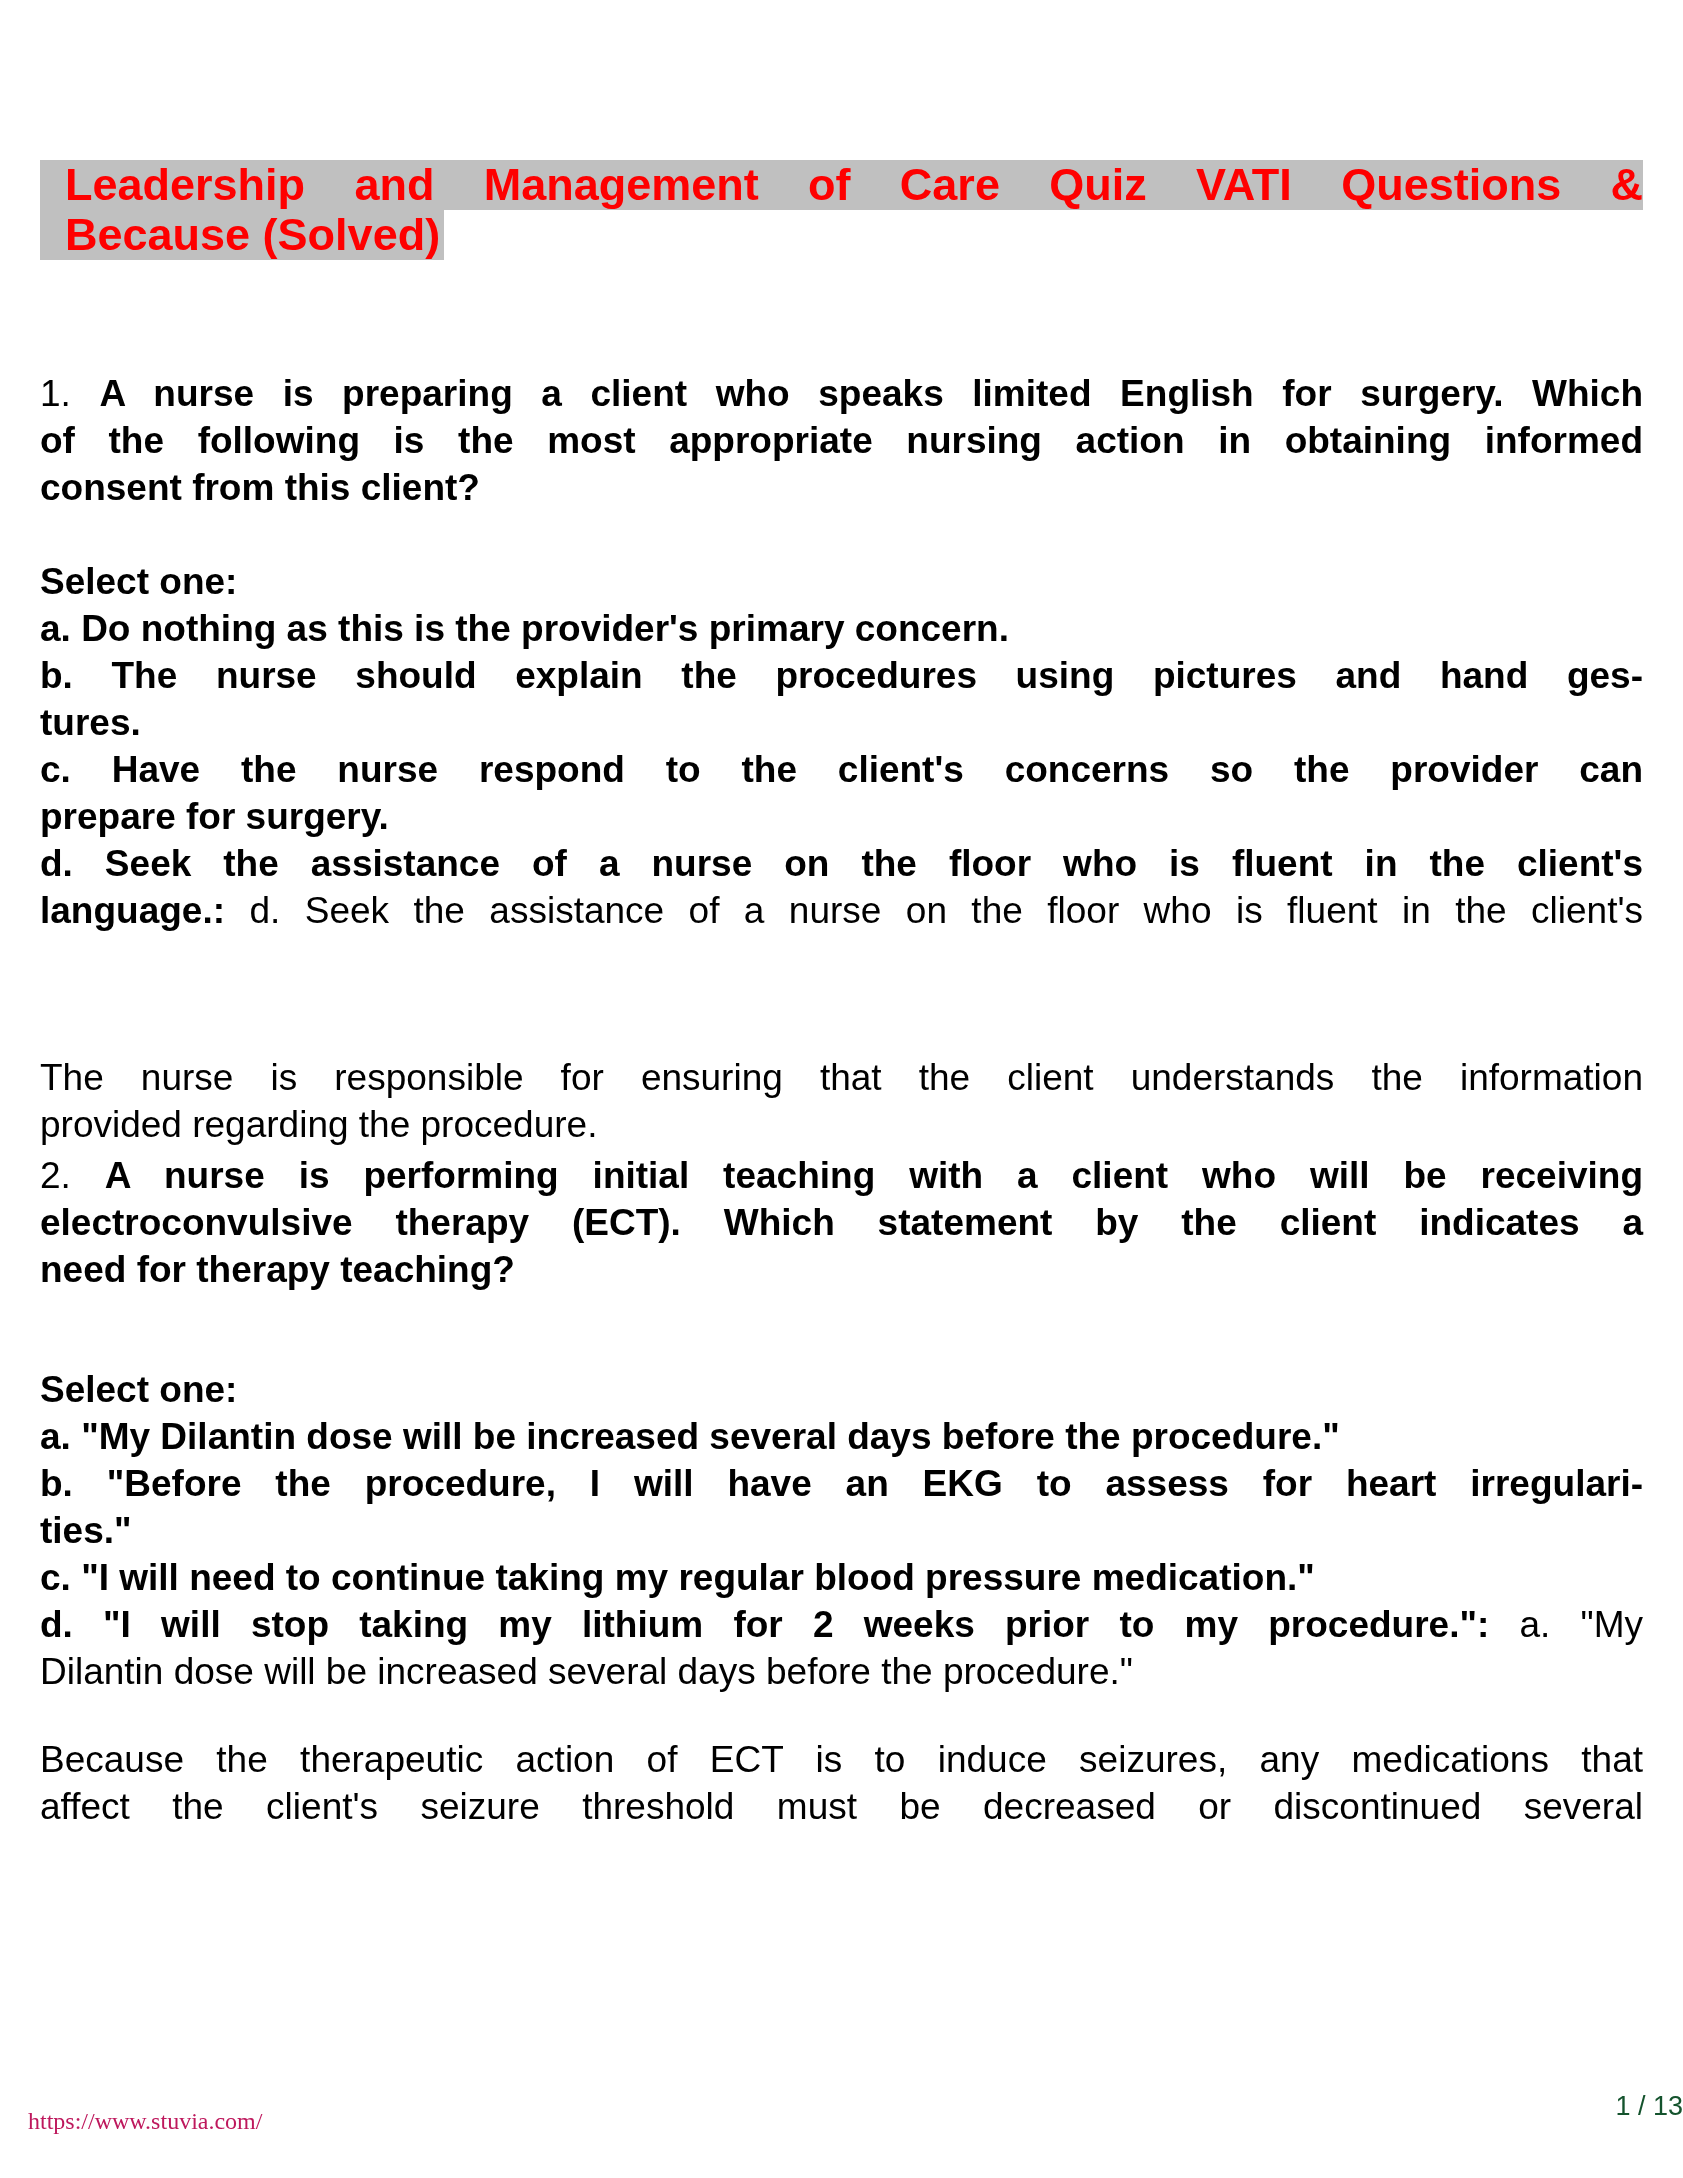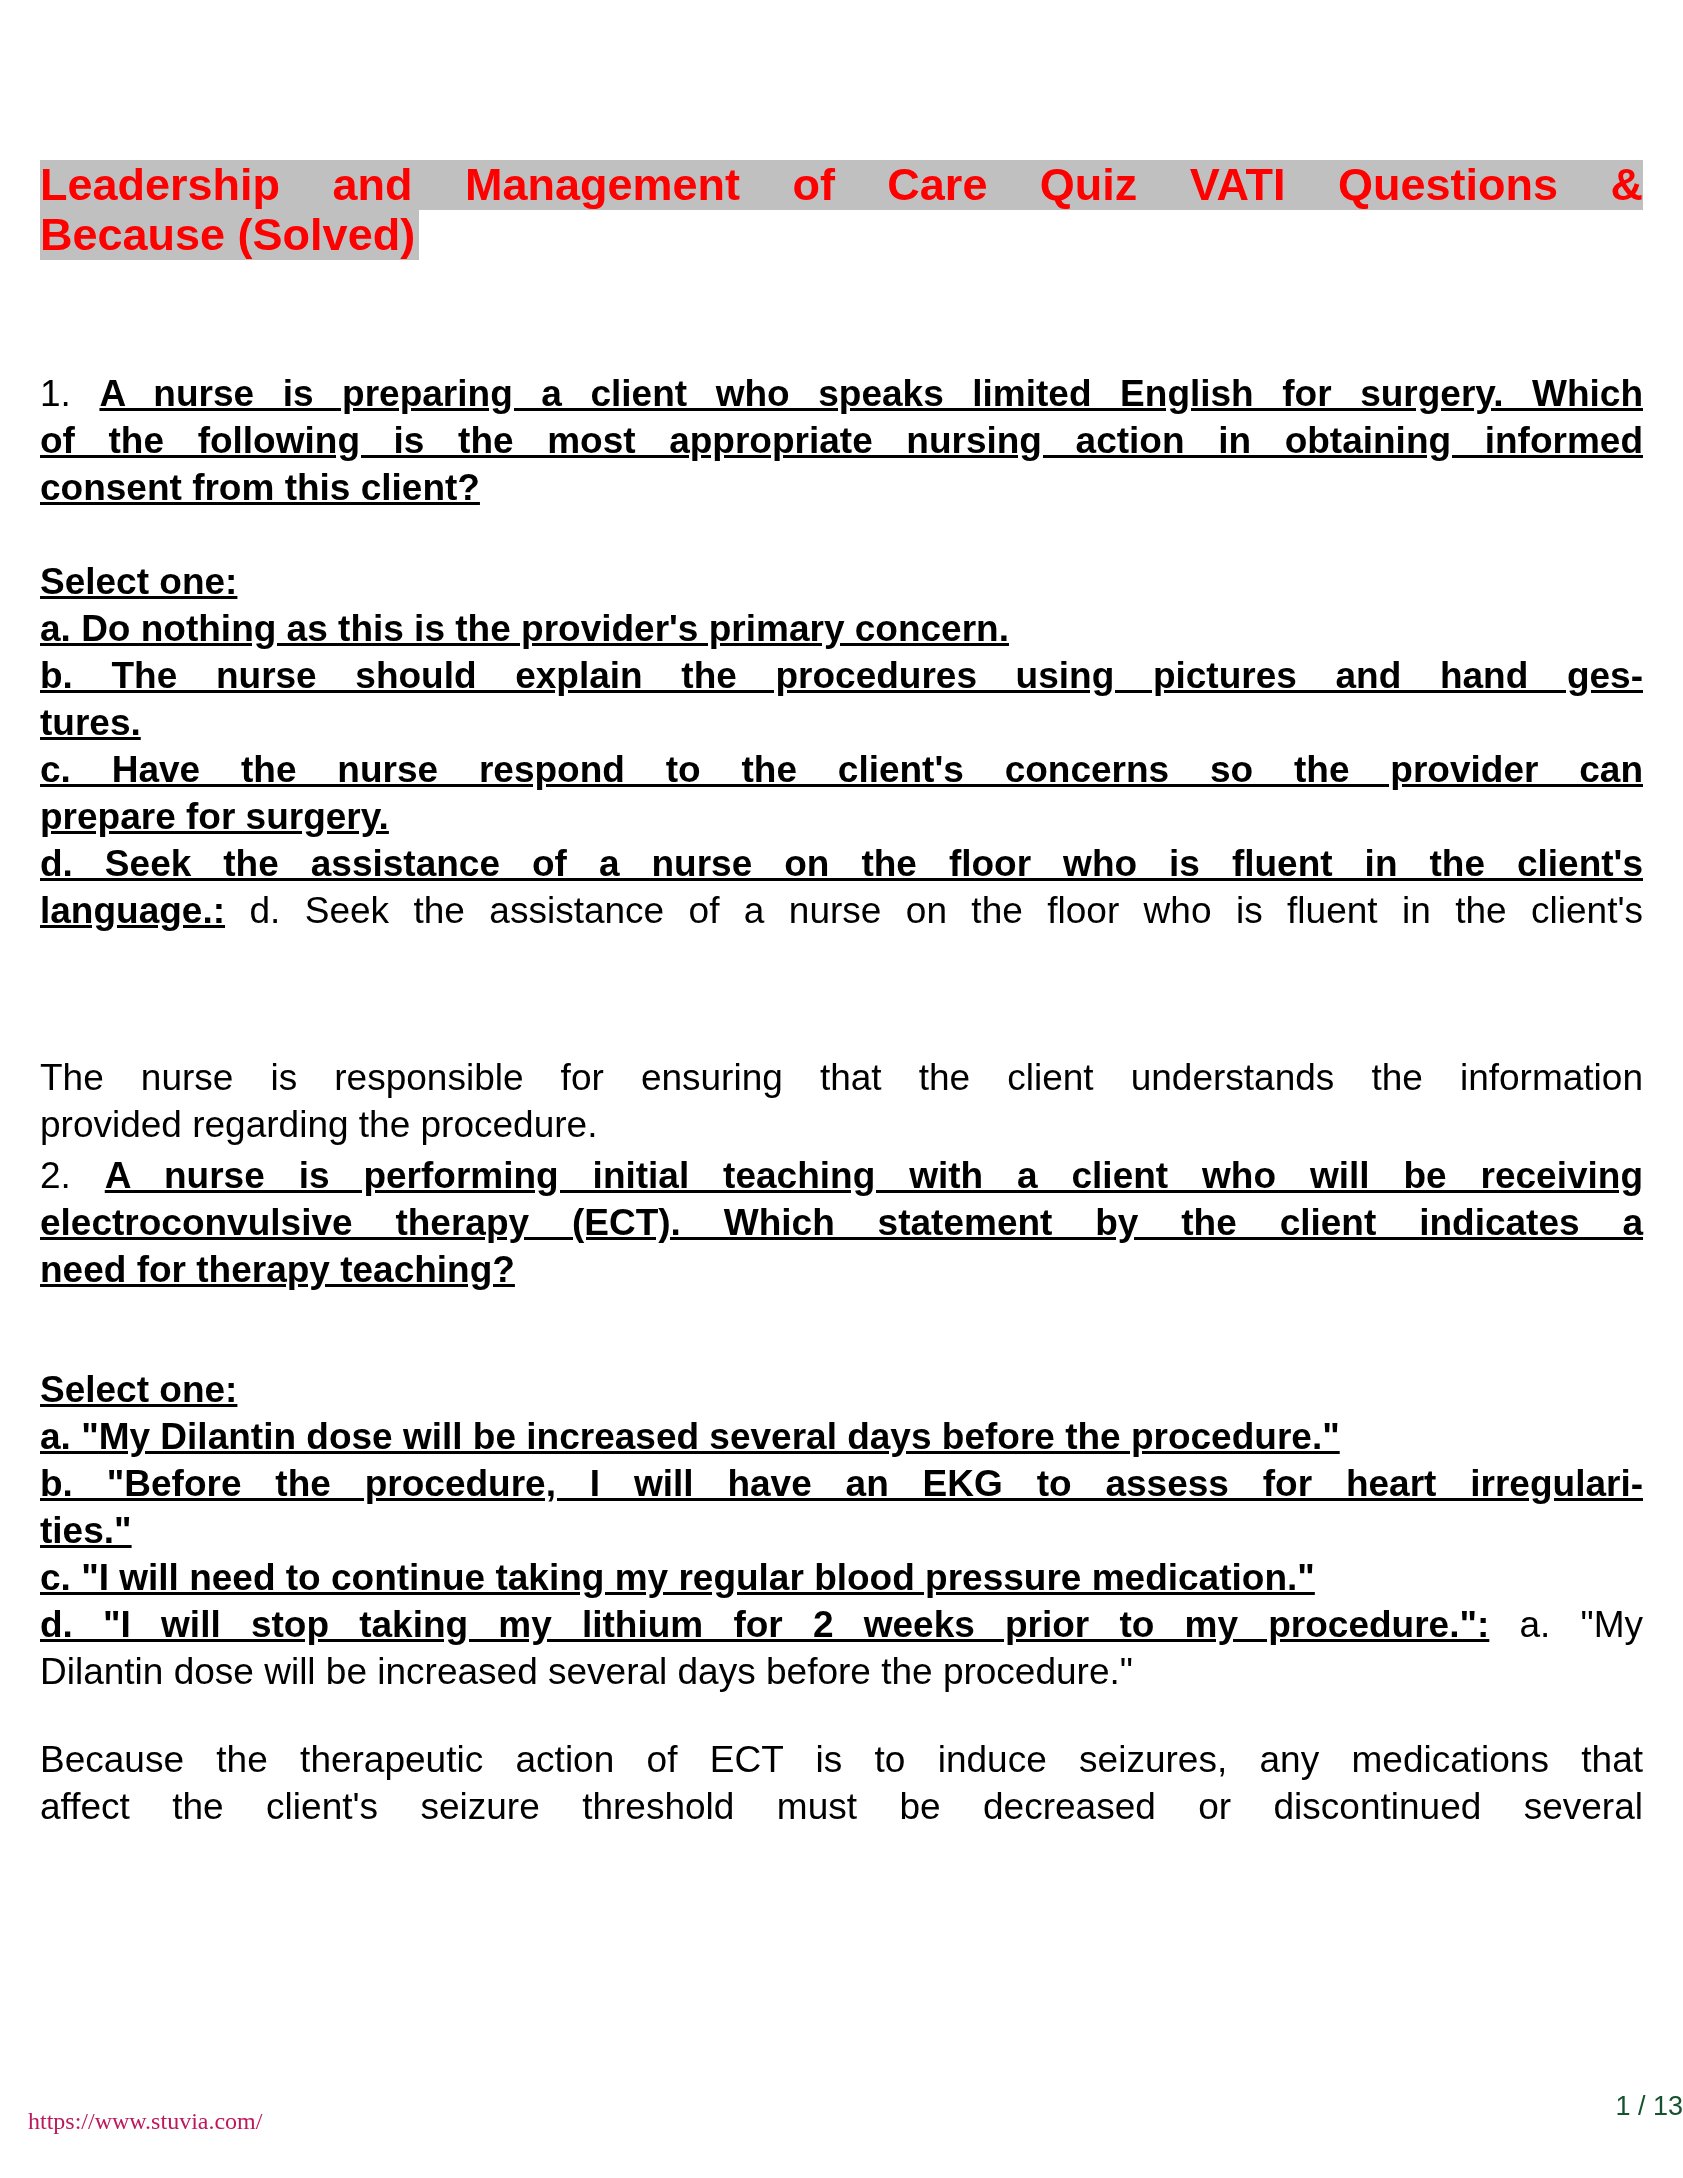--- a/index.html
+++ b/index.html
@@ -7,25 +7,25 @@
     position:relative;
     width:1683px;height:2178px;
     background:#ffffff;
     overflow:hidden;
     font-family:"Liberation Sans","DejaVu Sans",sans-serif;
     color:#000000;
   }
   .content{display:flow-root;padding:0 40px;}
   
   .title{margin-top:160px;font-size:45px;line-height:50px;font-weight:700;color:#fe0000;}
-  .hl{background:#c0c0c0;}
+  .hl{background:#c0c0c0;padding-left:25px;}
   .title .l2{display:inline-block;padding-right:4px;}
   
   .ln{font-size:37px;line-height:47px;font-weight:400;}
-  .b{font-weight:700;text-decoration:underline;}
+  .b{font-weight:700;}
   .num{font-weight:400;}
   .j{text-align:justify;text-align-last:justify;}
   
   .q1blk{margin-top:110px;}
   .selblk1{margin-top:47px;}
   .expblk1{margin-top:120px;}
   .q2blk{margin-top:4px;}
   .selblk2{margin-top:73px;}
   .expblk2{margin-top:41px;}
   

